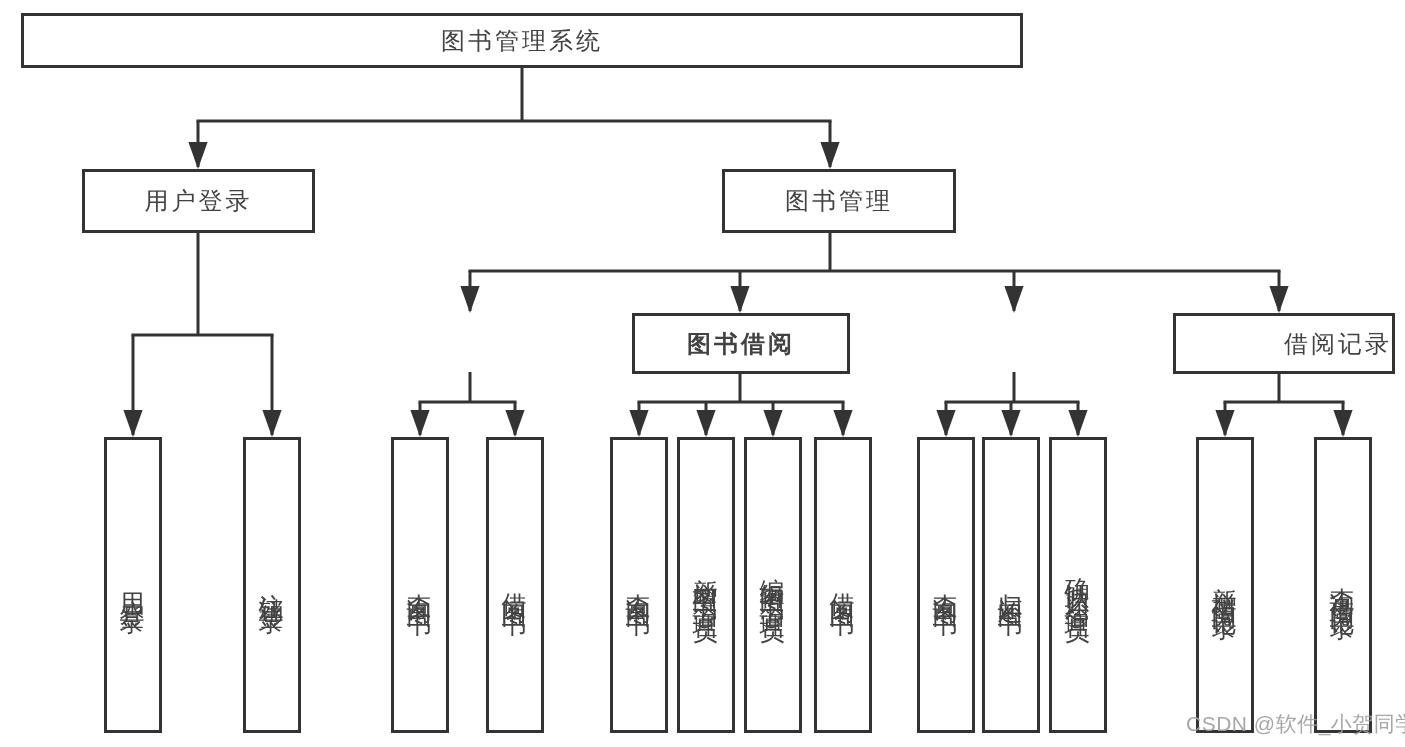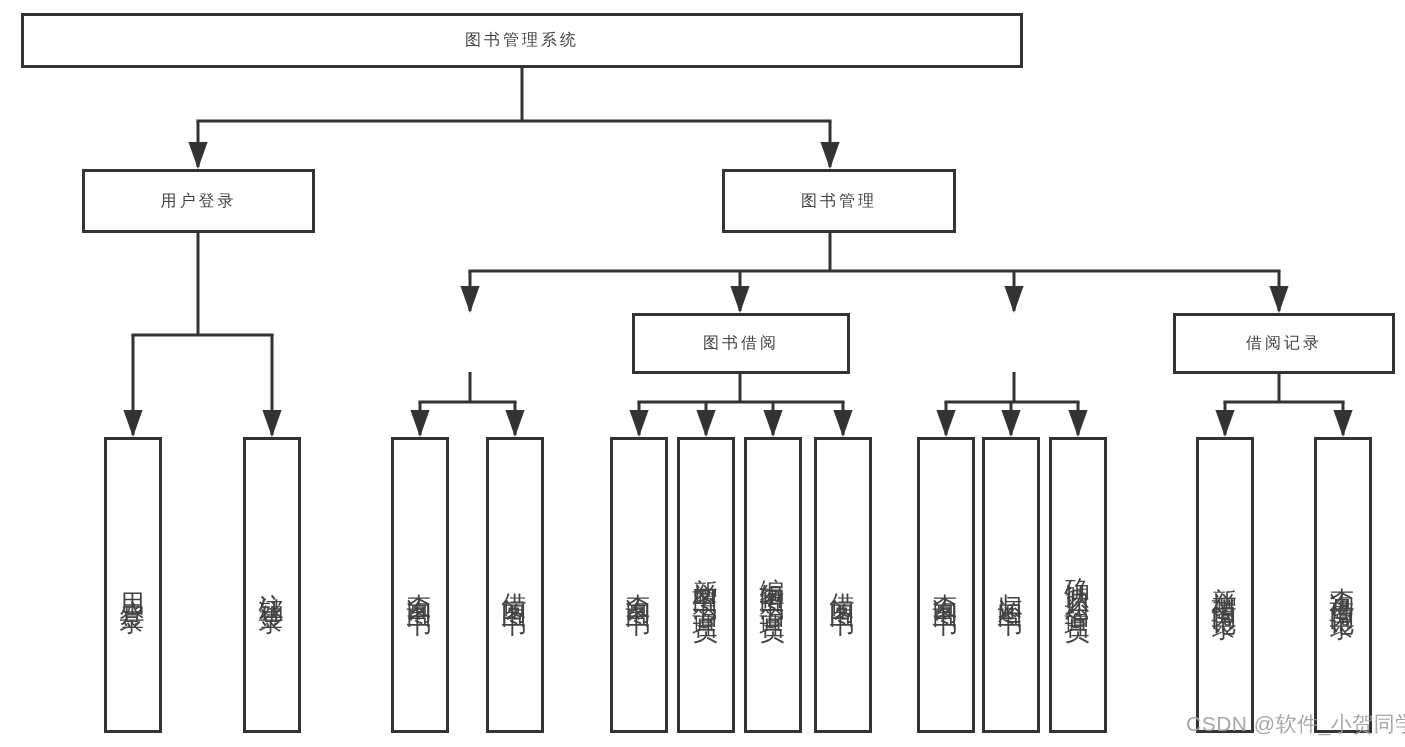--- a/index.html
+++ b/index.html
@@ -5,21 +5,21 @@
   html,body{margin:0;padding:0;background:#ffffff;}
   .canvas{
     position:relative;width:1405px;height:747px;background:#ffffff;
     font-family:"Liberation Sans","DejaVu Sans",sans-serif;overflow:hidden;
   }
   svg.connectors{position:absolute;left:0;top:0;width:1405px;height:747px;z-index:1;}
   .box{
     position:absolute;box-sizing:border-box;border:3px solid #333333;background:#ffffff;
     display:flex;align-items:center;justify-content:center;color:#424242;z-index:2;
   }
-  .h-label{font-size:16px;letter-spacing:3px;white-space:nowrap;}
+  .h-label{font-size:24px;letter-spacing:3px;white-space:nowrap;}
   .v-label{
     writing-mode:vertical-rl;text-orientation:mixed;
     font-size:25px;letter-spacing:6px;white-space:nowrap;
   }
   .watermark{
     position:absolute;left:1186px;top:710px;z-index:5;
     font-size:21px;letter-spacing:0.5px;color:rgba(160,160,160,0.92);white-space:nowrap;
   }
 </style>
 </head>
@@ -81,24 +81,24 @@
     <span class="h-label">图书管理系统</span>
   </div>
 
   <div class="box" style="left:82px;top:169px;width:233px;height:64px;">
     <span class="h-label">用户登录</span>
   </div>
   <div class="box" style="left:713px;top:169px;width:234px;height:64px;margin-left:9px;">
     <span class="h-label">图书管理</span>
   </div>
 
-  <div class="box" style="left:632px;top:313px;width:218px;height:61px;">
+  <div class="box" style="left:632px;top:313px;width:218px;height:61px;font-weight:bold;">
     <span class="h-label">图书借阅</span>
   </div>
-  <div class="box" style="left:1173px;top:313px;width:222px;height:61px;">
+  <div class="box" style="left:1173px;top:313px;width:222px;height:61px;justify-content:flex-end;">
     <span class="h-label">借阅记录</span>
   </div>
 
   <div class="box" style="left:104px;top:437px;width:58px;height:296px;">
     <span class="v-label">用户登录</span>
   </div>
   <div class="box" style="left:243px;top:437px;width:58px;height:296px;">
     <span class="v-label">注销登录</span>
   </div>
 

